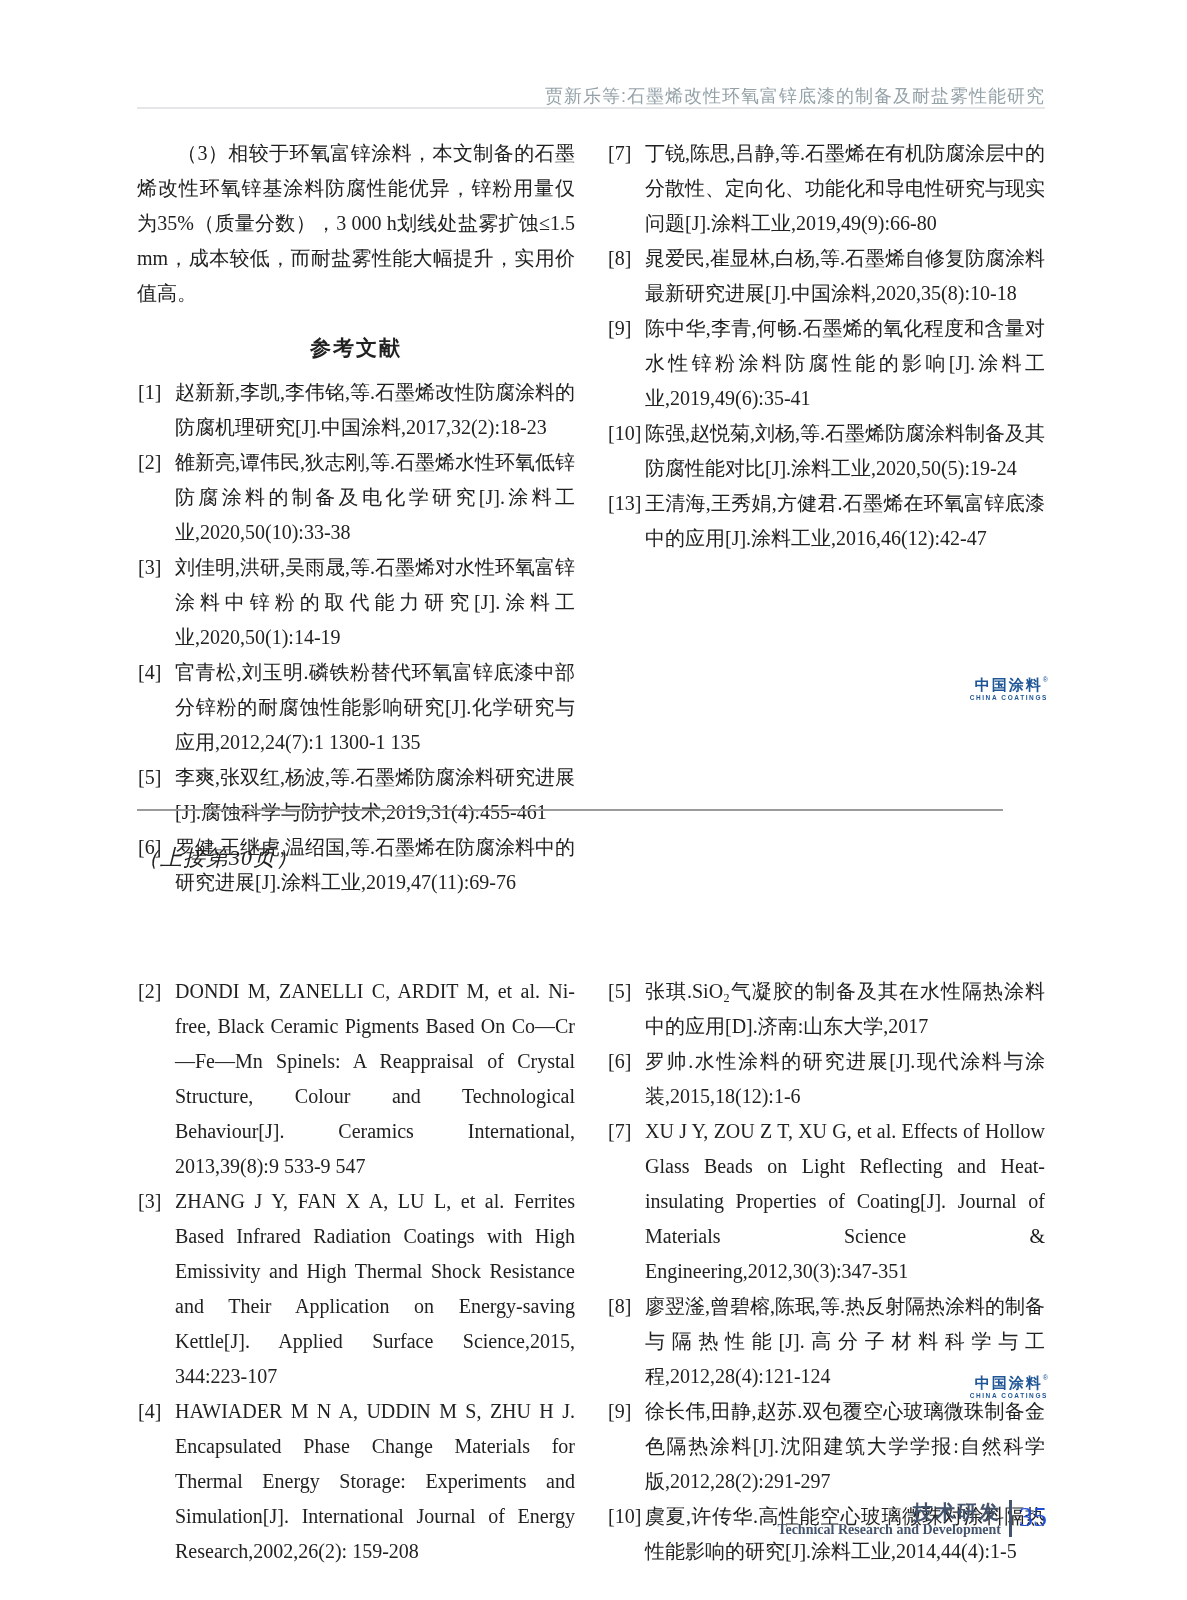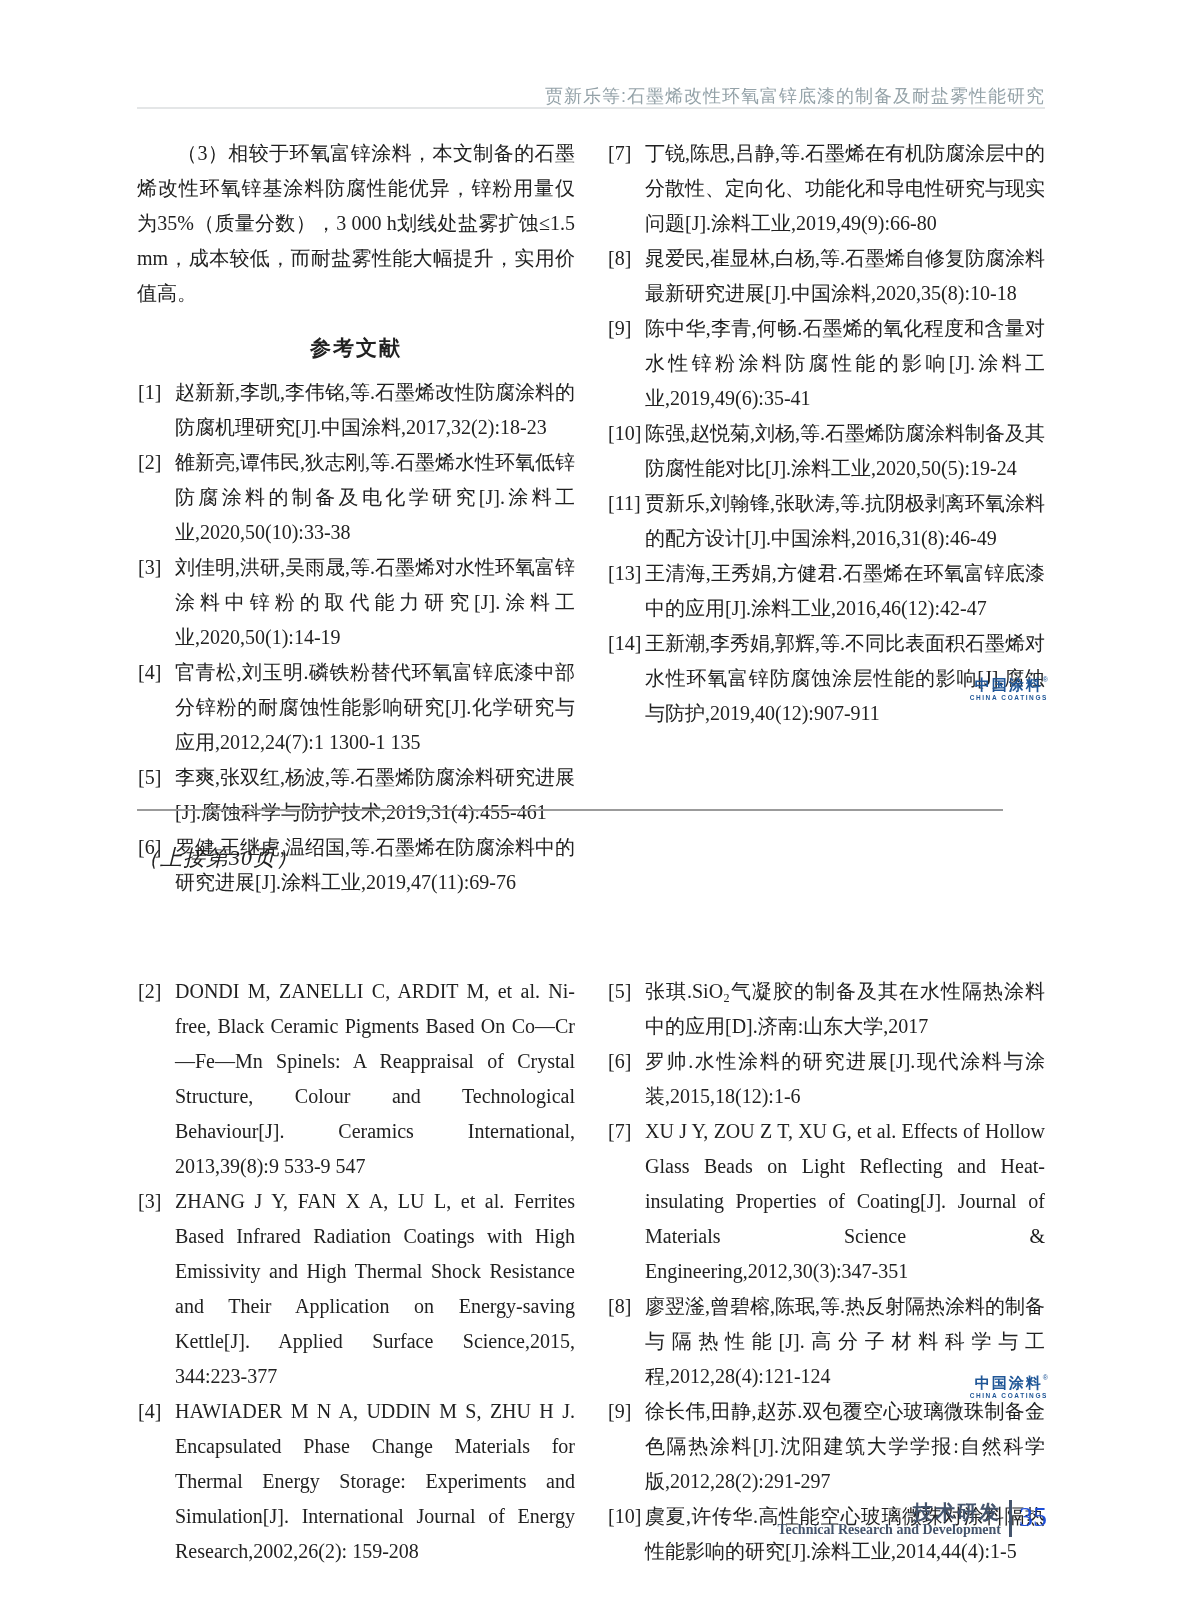--- a/index.html
+++ b/index.html
@@ -168,51 +168,43 @@
     </div>
     <div class="ref">
       <span class="ref-num">[9]</span>
       <div class="ref-text">陈中华,李青,何畅.石墨烯的氧化程度和含量对水性锌粉涂料防腐性能的影响[J].涂料工业,2019,49(6):35-41</div>
     </div>
     <div class="ref">
       <span class="ref-num">[10]</span>
       <div class="ref-text">陈强,赵悦菊,刘杨,等.石墨烯防腐涂料制备及其防腐性能对比[J].涂料工业,2020,50(5):19-24</div>
     </div>
     <div class="ref">
-      <span class="ref-num">[11]</span>
-      <div class="ref-text">贾新乐,刘翰锋,张耿涛,等.抗阴极剥离环氧涂料的配方设计[J].中国涂料,2016,31(8):46-49</div>
-    </div>
-    <div class="ref">
       <span class="ref-num">[13]</span>
       <div class="ref-text">王清海,王秀娟,方健君.石墨烯在环氧富锌底漆中的应用[J].涂料工业,2016,46(12):42-47</div>
-    </div>
-    <div class="ref">
-      <span class="ref-num">[14]</span>
-      <div class="ref-text">王新潮,李秀娟,郭辉,等.不同比表面积石墨烯对水性环氧富锌防腐蚀涂层性能的影响[J].腐蚀与防护,2019,40(12):907-911</div>
     </div>
   </div>
 
   <div class="logo logo-1">
     <div>
       <span class="logo-cn">中国涂料</span><span class="logo-mark">®</span>
     </div>
     <div class="logo-en">CHINA COATINGS</div>
   </div>
 
   <div class="section-rule"></div>
   <div class="continuation">（上接第30页）</div>
 
   <div class="col col-left-bottom">
     <div class="ref">
       <span class="ref-num">[2]</span>
       <div class="ref-text">DONDI M, ZANELLI C, ARDIT M, et al. Ni-free, Black Ceramic Pigments Based On Co—Cr—Fe—Mn Spinels: A Reappraisal of Crystal Structure, Colour and Technological Behaviour[J]. Ceramics International, 2013,39(8):9 533-9 547</div>
     </div>
     <div class="ref">
       <span class="ref-num">[3]</span>
-      <div class="ref-text">ZHANG J Y, FAN X A, LU L, et al. Ferrites Based Infrared Radiation Coatings with High Emissivity and High Thermal Shock Resistance and Their Application on Energy-saving Kettle[J]. Applied Surface Science,2015, 344:223-377</div>
+      <div class="ref-text">ZHANG J Y, FAN X A, LU L, et al. Ferrites Based Infrared Radiation Coatings with High Emissivity and High Thermal Shock Resistance and Their Application on Energy-saving Kettle[J]. Applied Surface Science,2015, 344:223-107</div>
     </div>
     <div class="ref">
       <span class="ref-num">[4]</span>
       <div class="ref-text">HAWIADER M N A, UDDIN M S, ZHU H J. Encapsulated Phase Change Materials for Thermal Energy Storage: Experiments and Simulation[J]. International Journal of Energy Research,2002,26(2): 159-208</div>
     </div>
   </div>
 
   <div class="col col-right-bottom">
     <div class="ref">
       <span class="ref-num">[5]</span>

